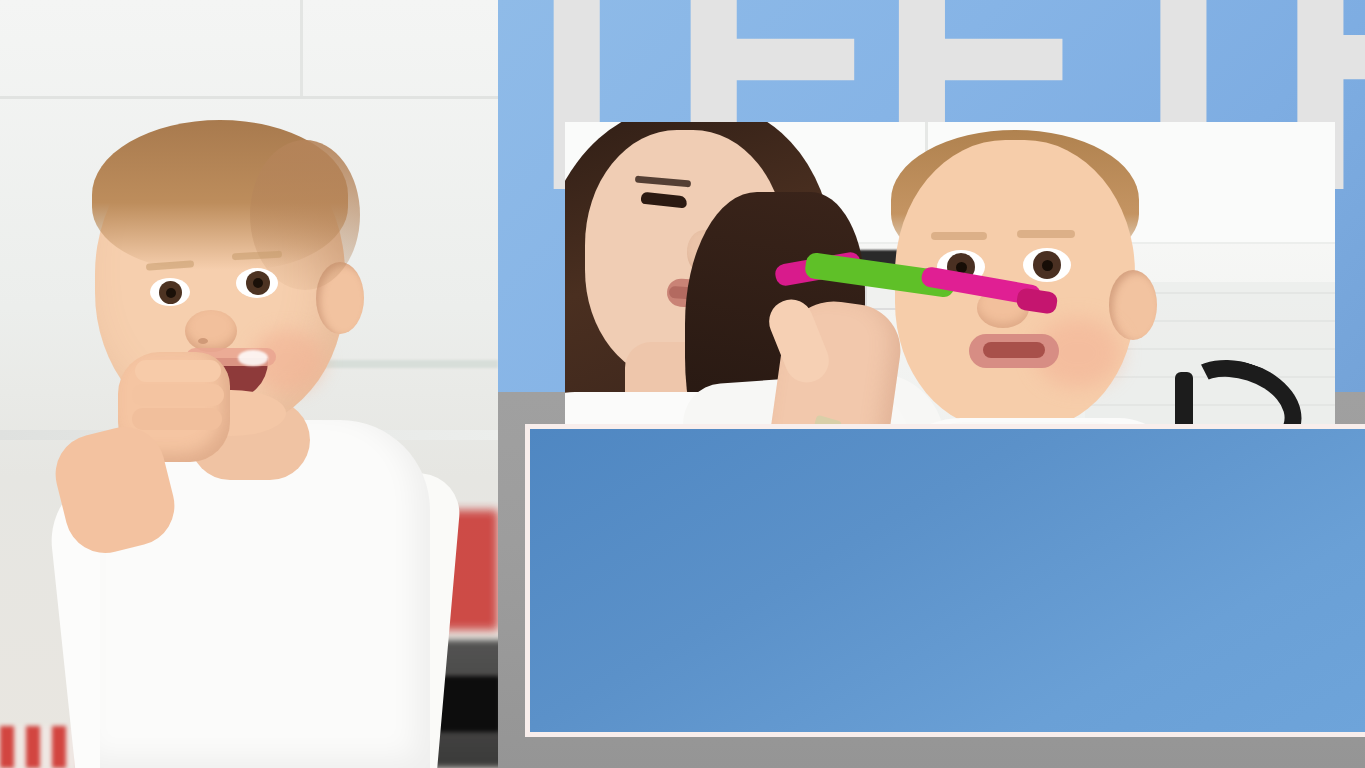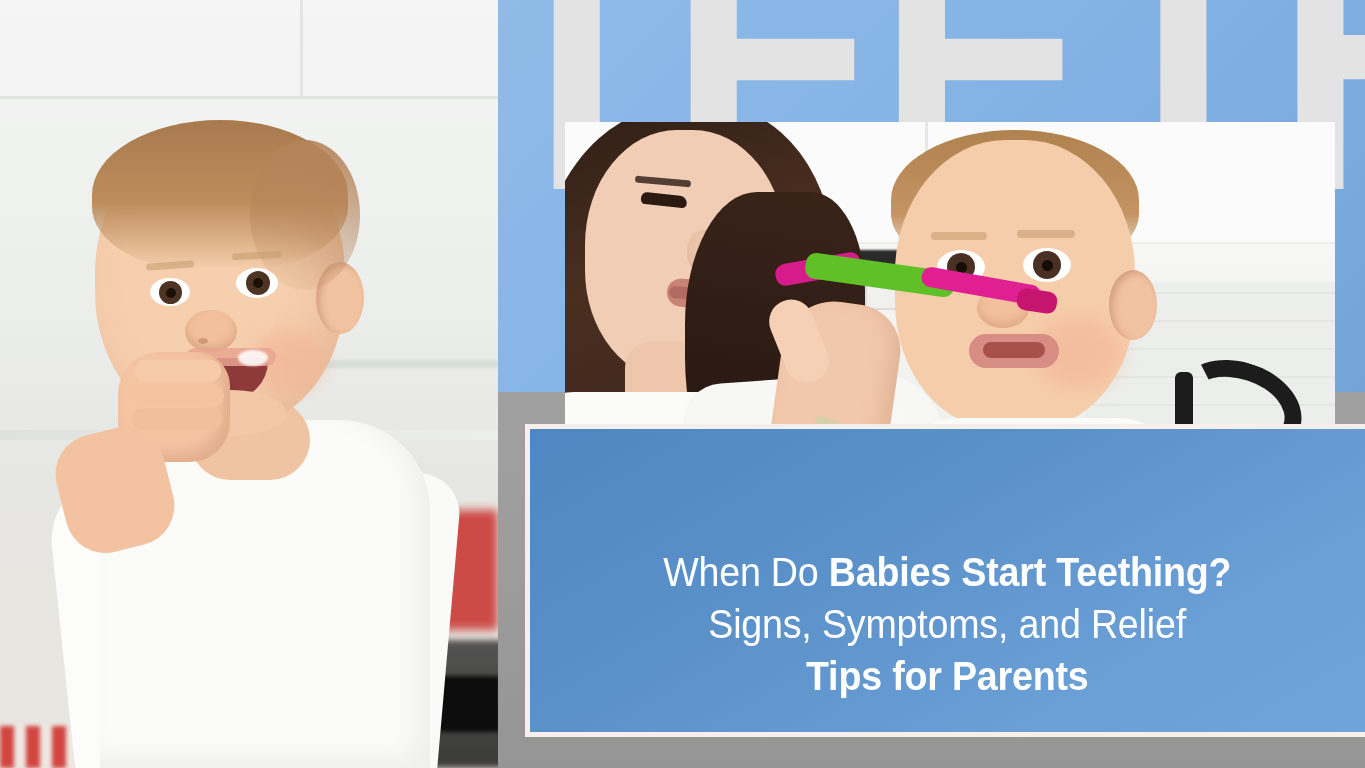--- a/index.html
+++ b/index.html
@@ -302,21 +302,14 @@
     <div class="mo-ring"></div>
 
     <div class="tb-pink"></div>
     <div class="tb-green"></div>
     <div class="tb-pink2"></div>
     <div class="tb-head"></div>
   </div>
 
   <div class="panel-border"></div>
   <div class="panel"></div>
-  <div class="title-wrap">
-    <div class="tline">
-      <span>When Do </span><b>Babies Start Teething?</b>
-    </div>
-    <div class="tline">Signs, Symptoms, and Relief</div>
-    <div class="tline bold">Tips for Parents</div>
-  </div>
 
 </div>
 
 </body></html>

